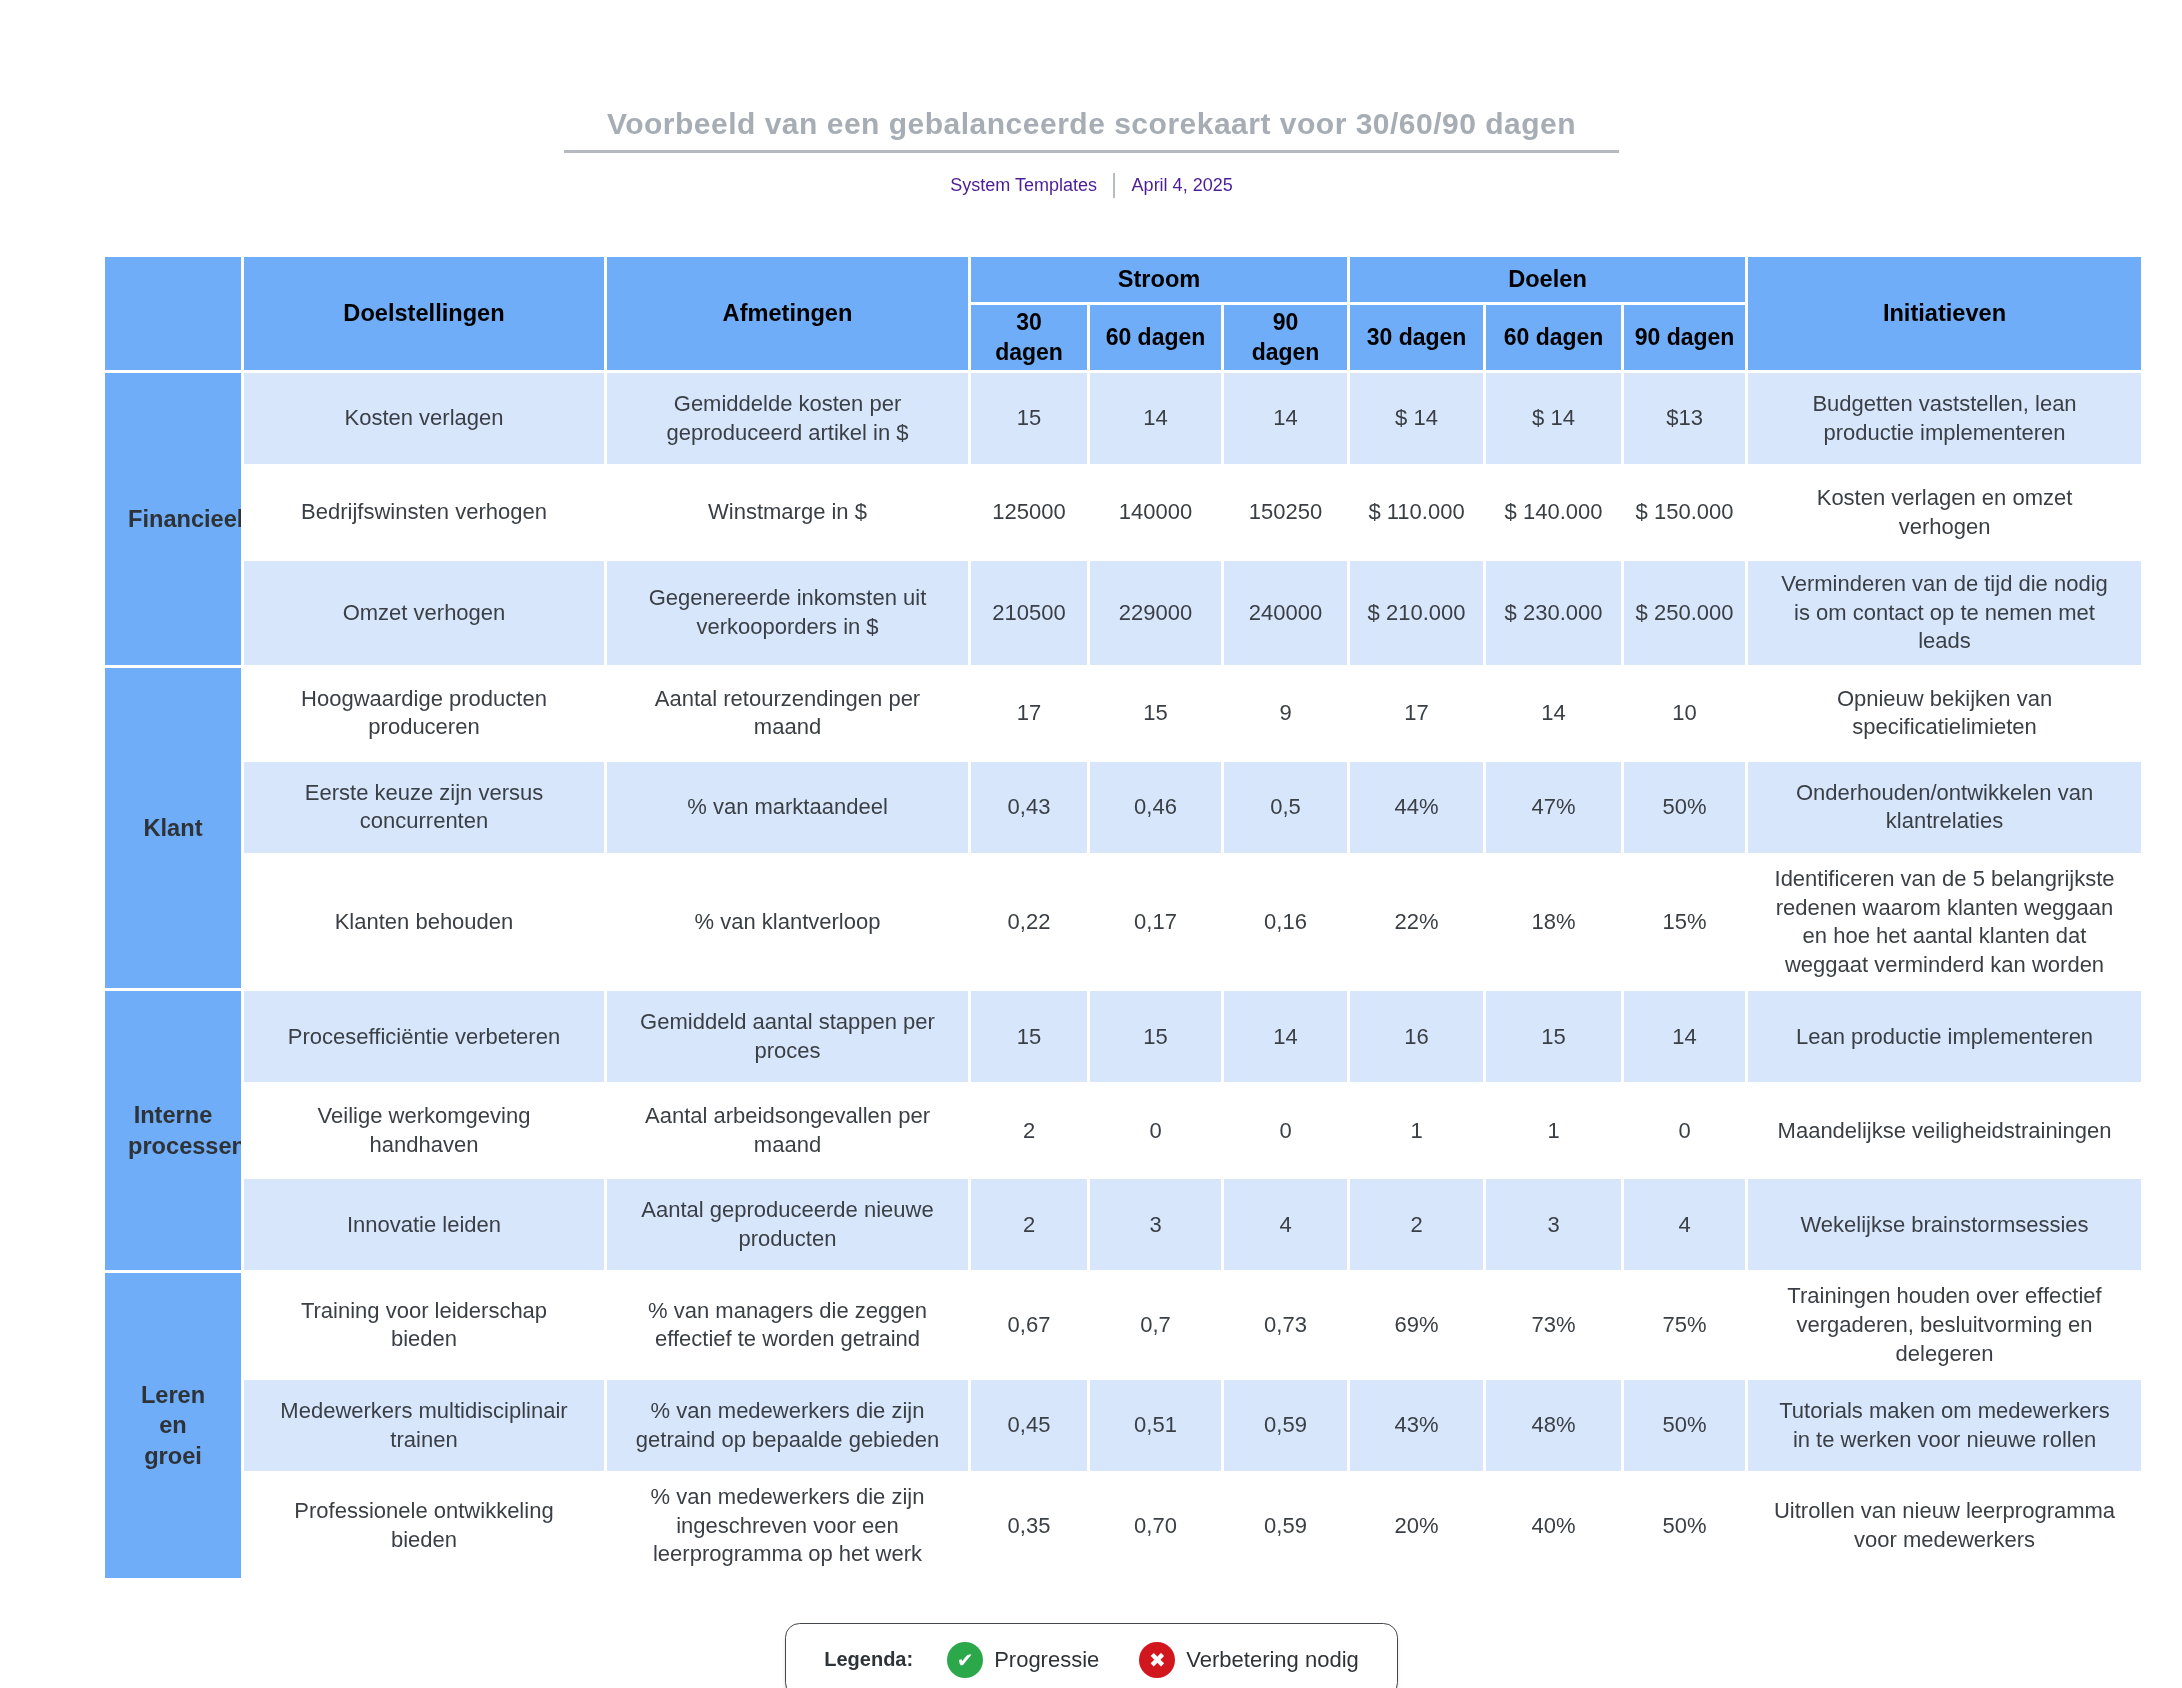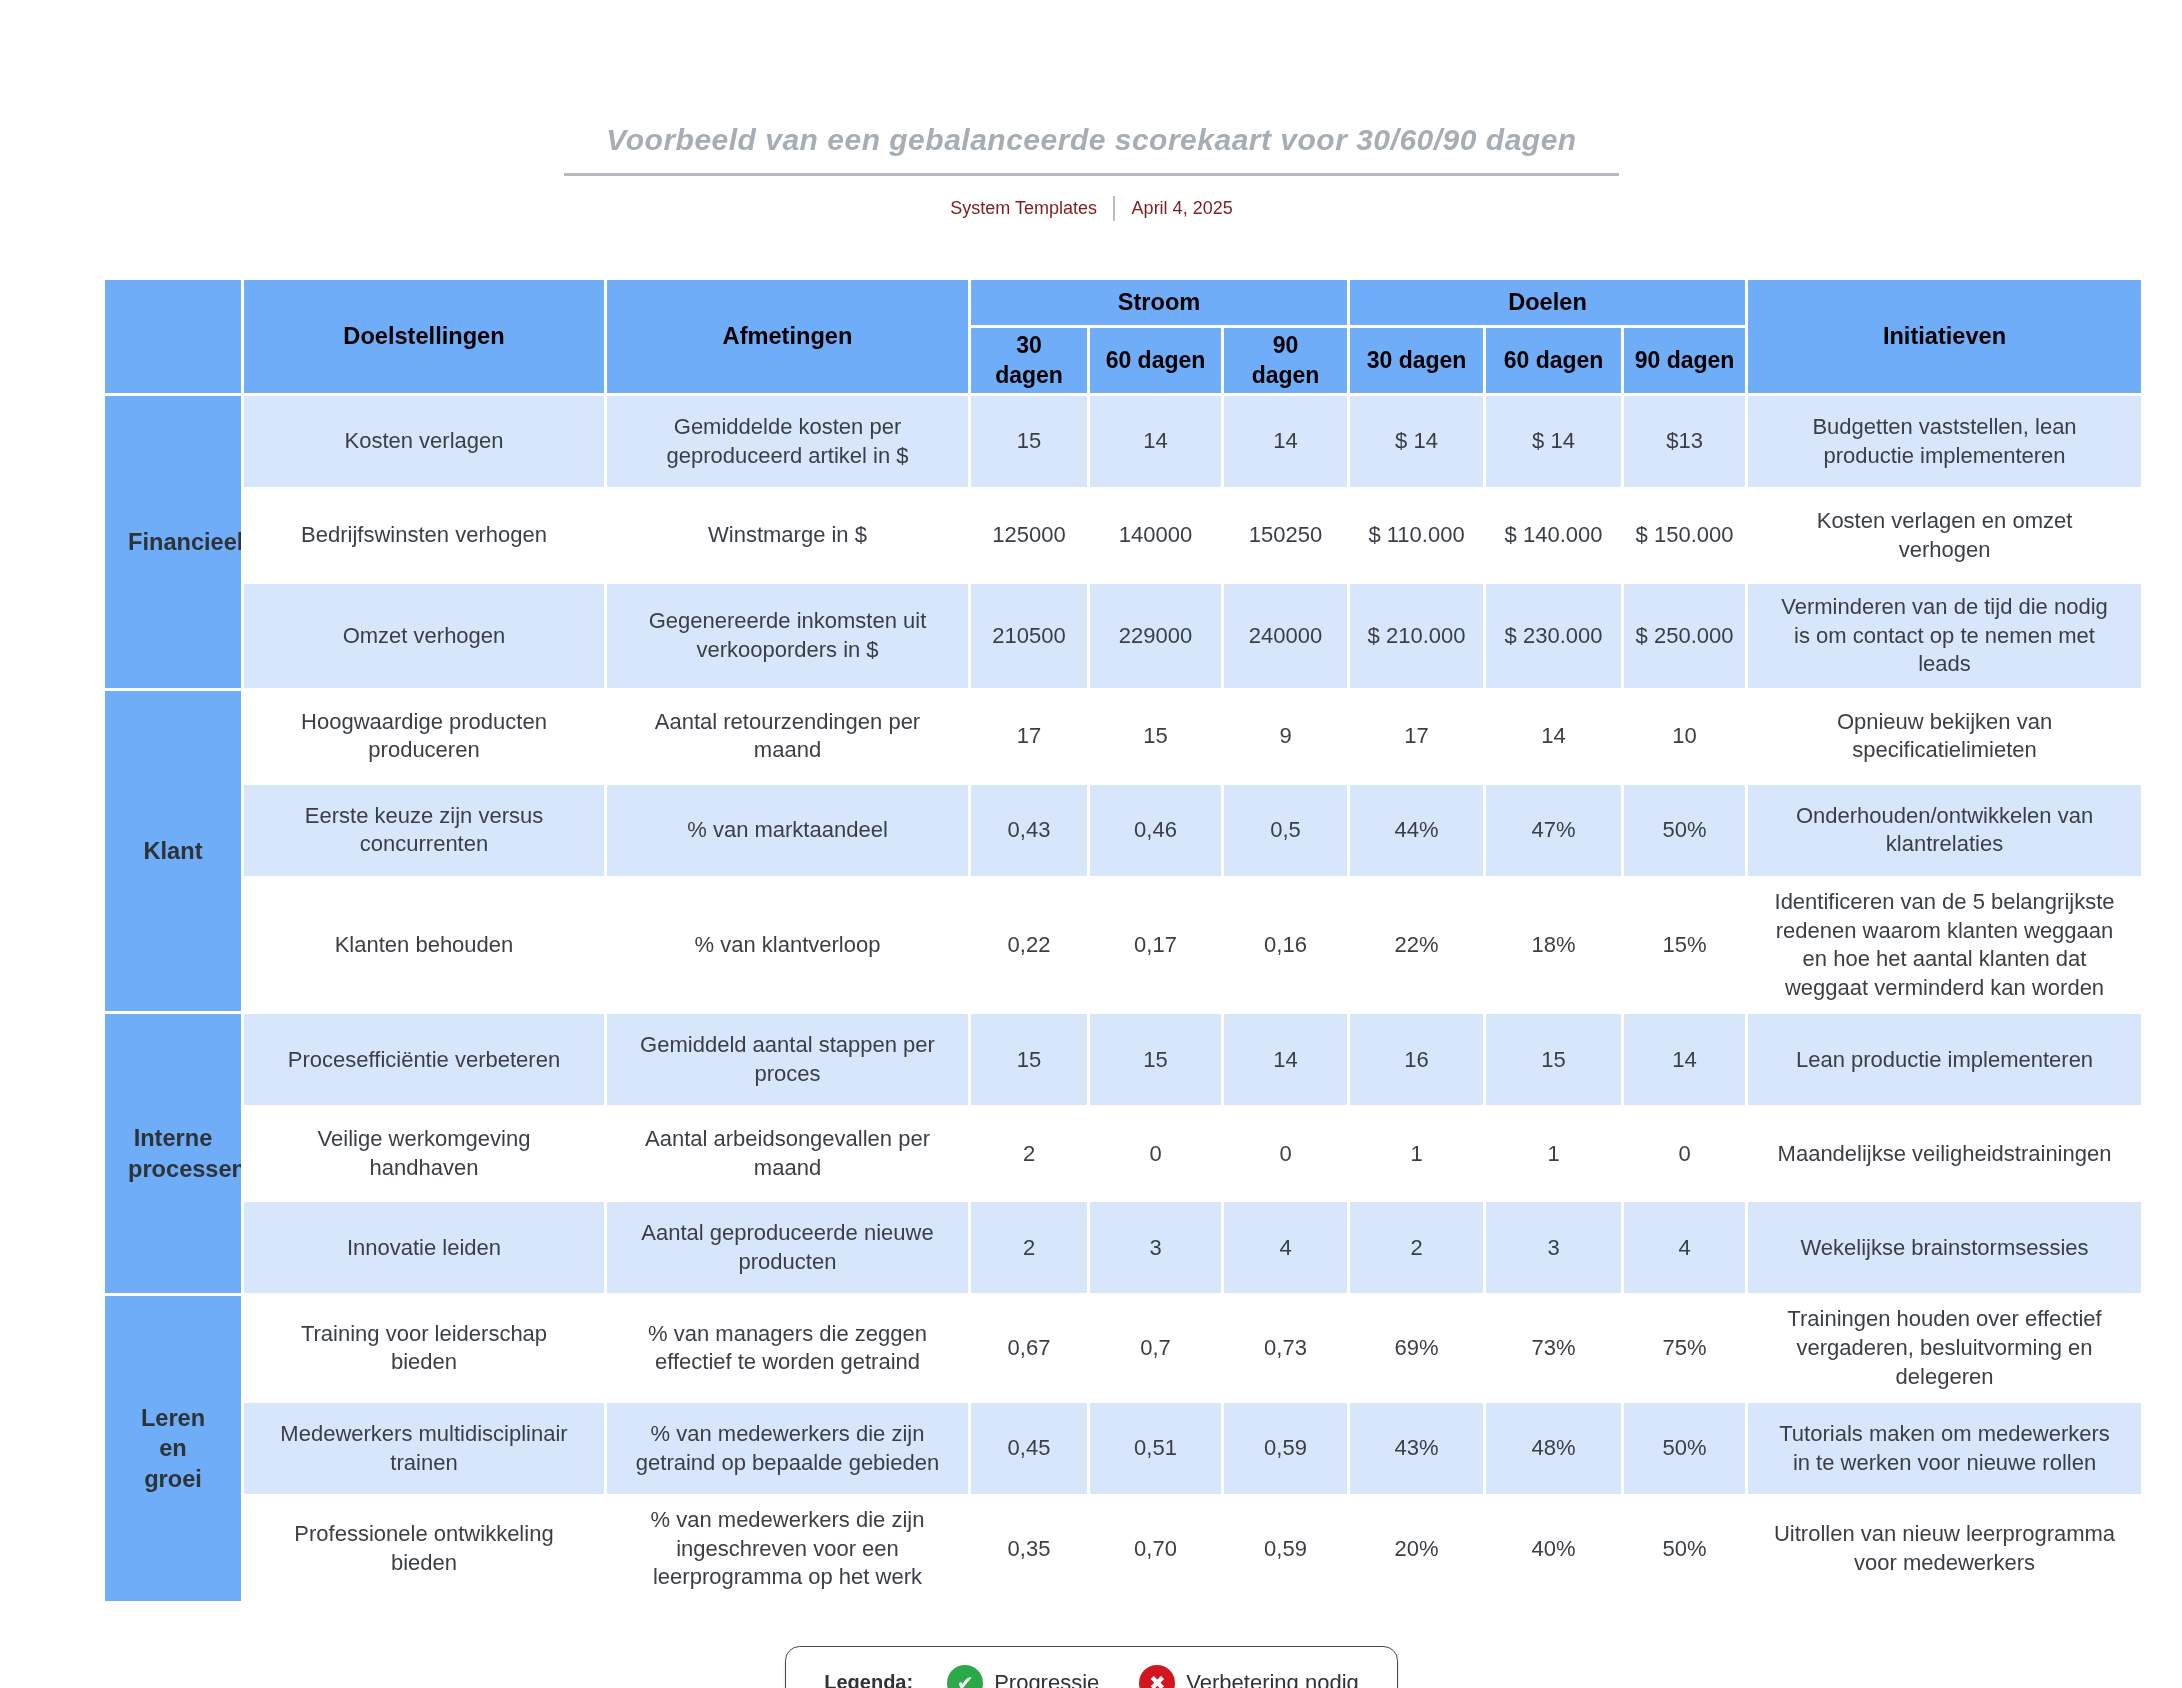--- a/index.html
+++ b/index.html
@@ -16,33 +16,32 @@
   body{
     width:2183px;height:1688px;
     background:#ffffff;
     font-family:"Liberation Sans","DejaVu Sans",sans-serif;
     color:var(--text-dark);
     position:relative;
   }
   
   .titleblock{padding-top:107px;text-align:center;}
   .page-title{
-    margin:16px;
+    margin:0;
     font-size:30px;font-weight:bold;
     color:var(--title-gray);
     letter-spacing:0.5px;
-    font-style:italic;
   }
   .title-rule{
     width:1055px;height:2.7px;margin:9px auto 0 auto;
     background:#B6BAC0;
   }
   .subtitle{
     margin-top:20px;
-    font-size:18px;color:#7f1d1d;
+    font-size:18px;color:#4c1d95;
     display:flex;align-items:center;justify-content:center;
   }
   .vsep{
     display:inline-block;width:1.8px;height:25.5px;
     background:#B7BCC2;margin:0 16.4px;
   }
   
   table.scorecard{
     table-layout:fixed;
     width:2009px;

